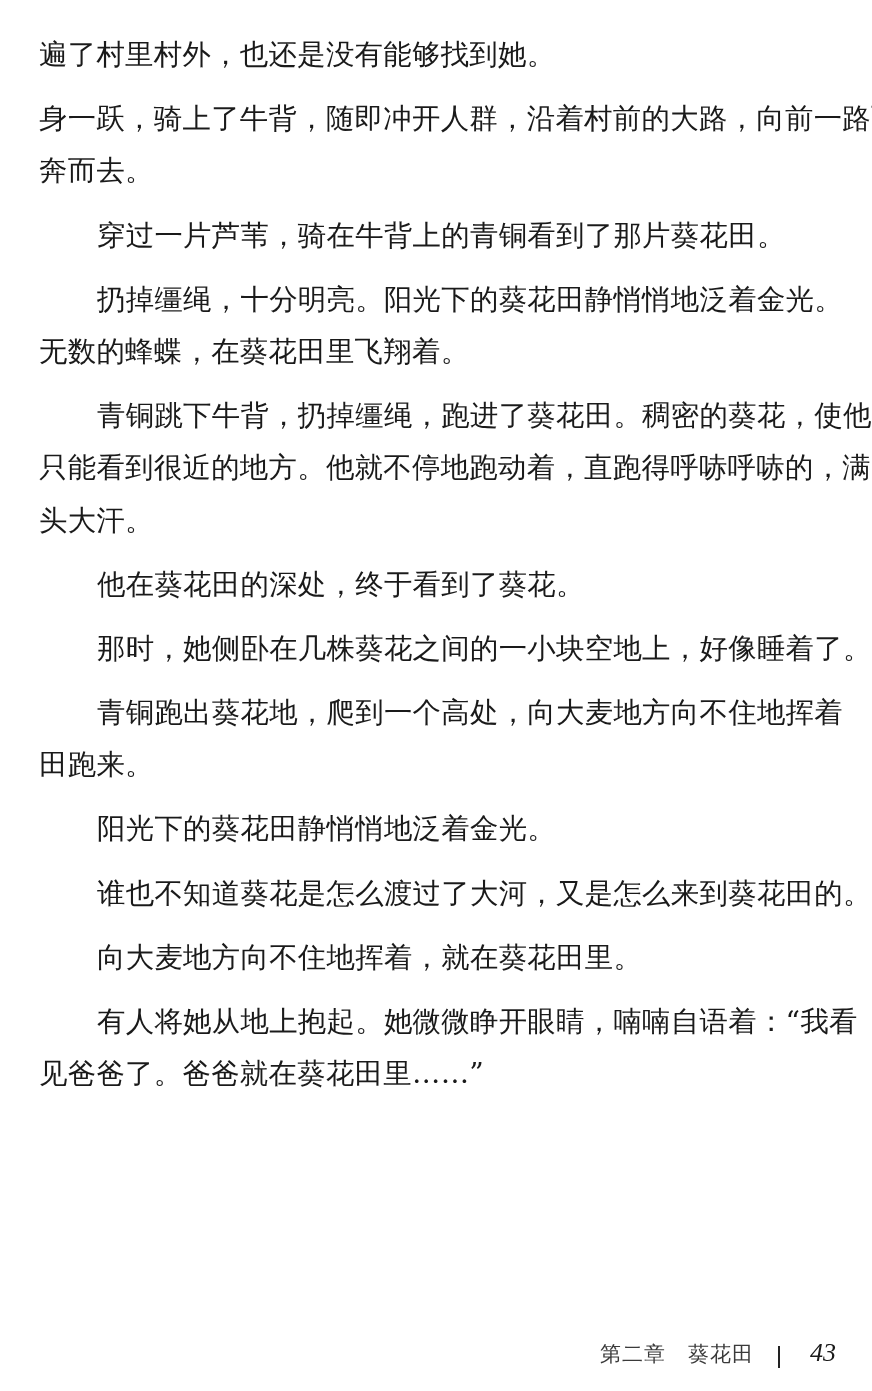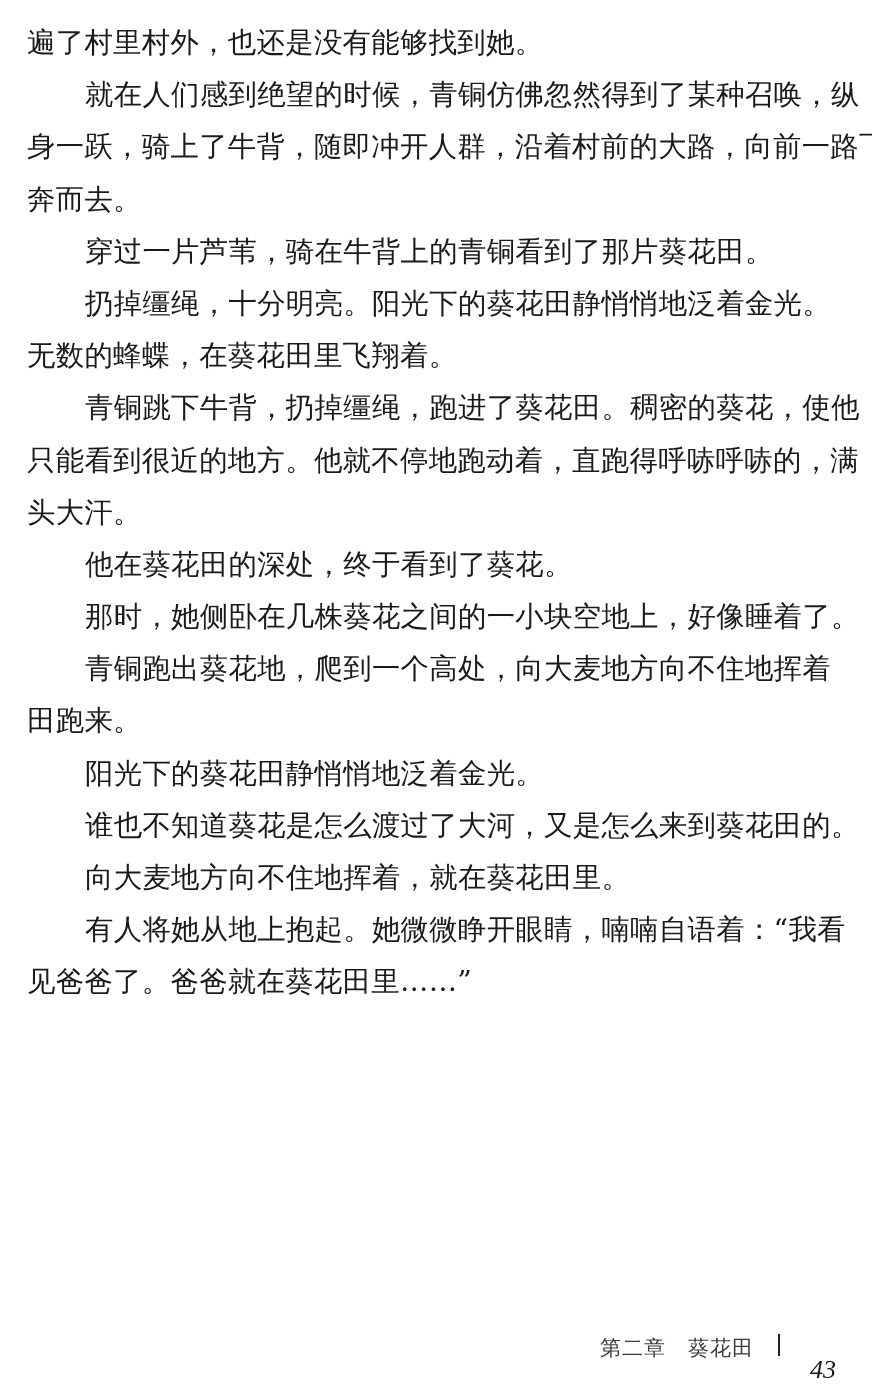--- a/index.html
+++ b/index.html
@@ -15,41 +15,41 @@
       color: #1a1a1a;
       font-family: "DejaVu Serif", "Liberation Serif", serif;
     }
     .page-body {
       position: absolute;
       left: 27px;
       top: 17px;
       width: 818px;
     }
     .para {
-      margin: 0;
+      margin: 12px;
       padding: 0;
     }
     .line {
       display: block;
       height: 52.2px;
       line-height: 52.2px;
       font-size: 28.4px;
       white-space: nowrap;
       letter-spacing: 0.3px;
     }
     .line.indent {
       padding-left: 58px;
     }
     .footer {
       position: absolute;
       top: 1334px;
       left: 600px;
       height: 34px;
       display: flex;
-      align-items: flex-start;
+      align-items: flex-end;
       color: #333333;
     }
     .running-head {
       font-size: 21px;
       font-family: "DejaVu Sans", "Liberation Sans", sans-serif;
       color: #3a3a3a;
       letter-spacing: 1px;
     }
     .running-head .gap {
       display: inline-block;
@@ -74,21 +74,20 @@
 </head>
 <body>
 
 <div class="page-body">
 
   <p class="para">
     <span class="line">遍了村里村外，也还是没有能够找到她。</span>
   </p>
 
   <p class="para">
-    <span class="line indent">就在人们感到绝望的时候，青铜仿佛忽然得到了某种召唤，纵</span>
     <span class="line">身一跃，骑上了牛背，随即冲开人群，沿着村前的大路，向前一路飞</span>
     <span class="line">奔而去。</span>
   </p>
 
   <p class="para">
     <span class="line indent">穿过一片芦苇，骑在牛背上的青铜看到了那片葵花田。</span>
   </p>
 
   <p class="para">
     <span class="line indent">扔掉缰绳，十分明亮。阳光下的葵花田静悄悄地泛着金光。</span>

